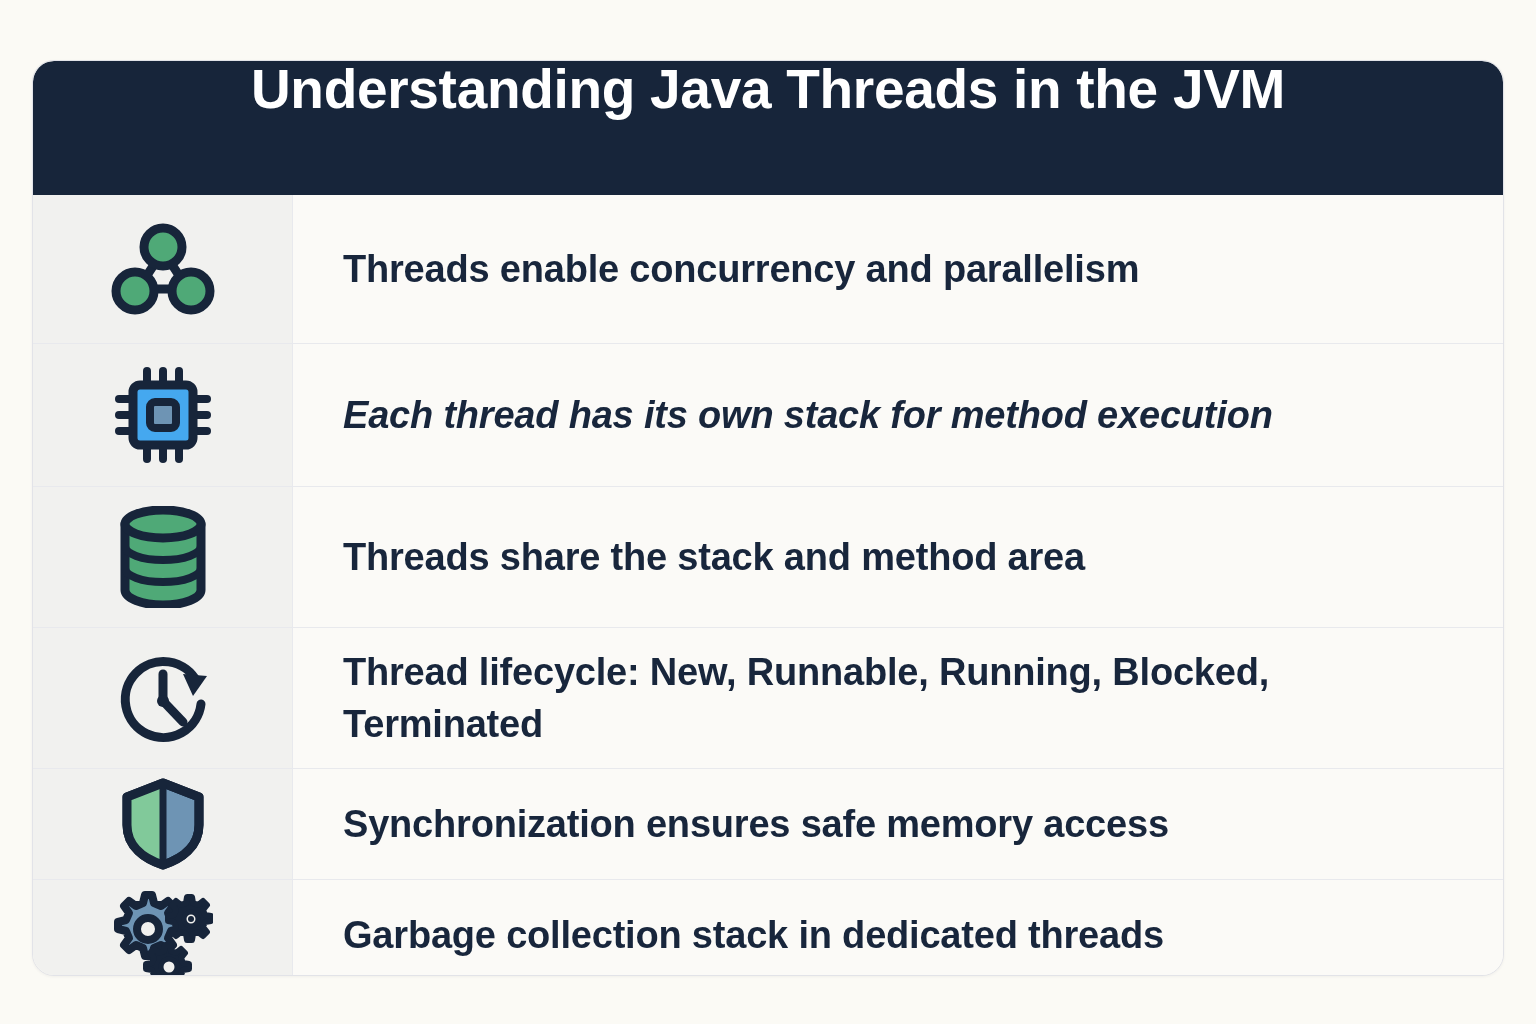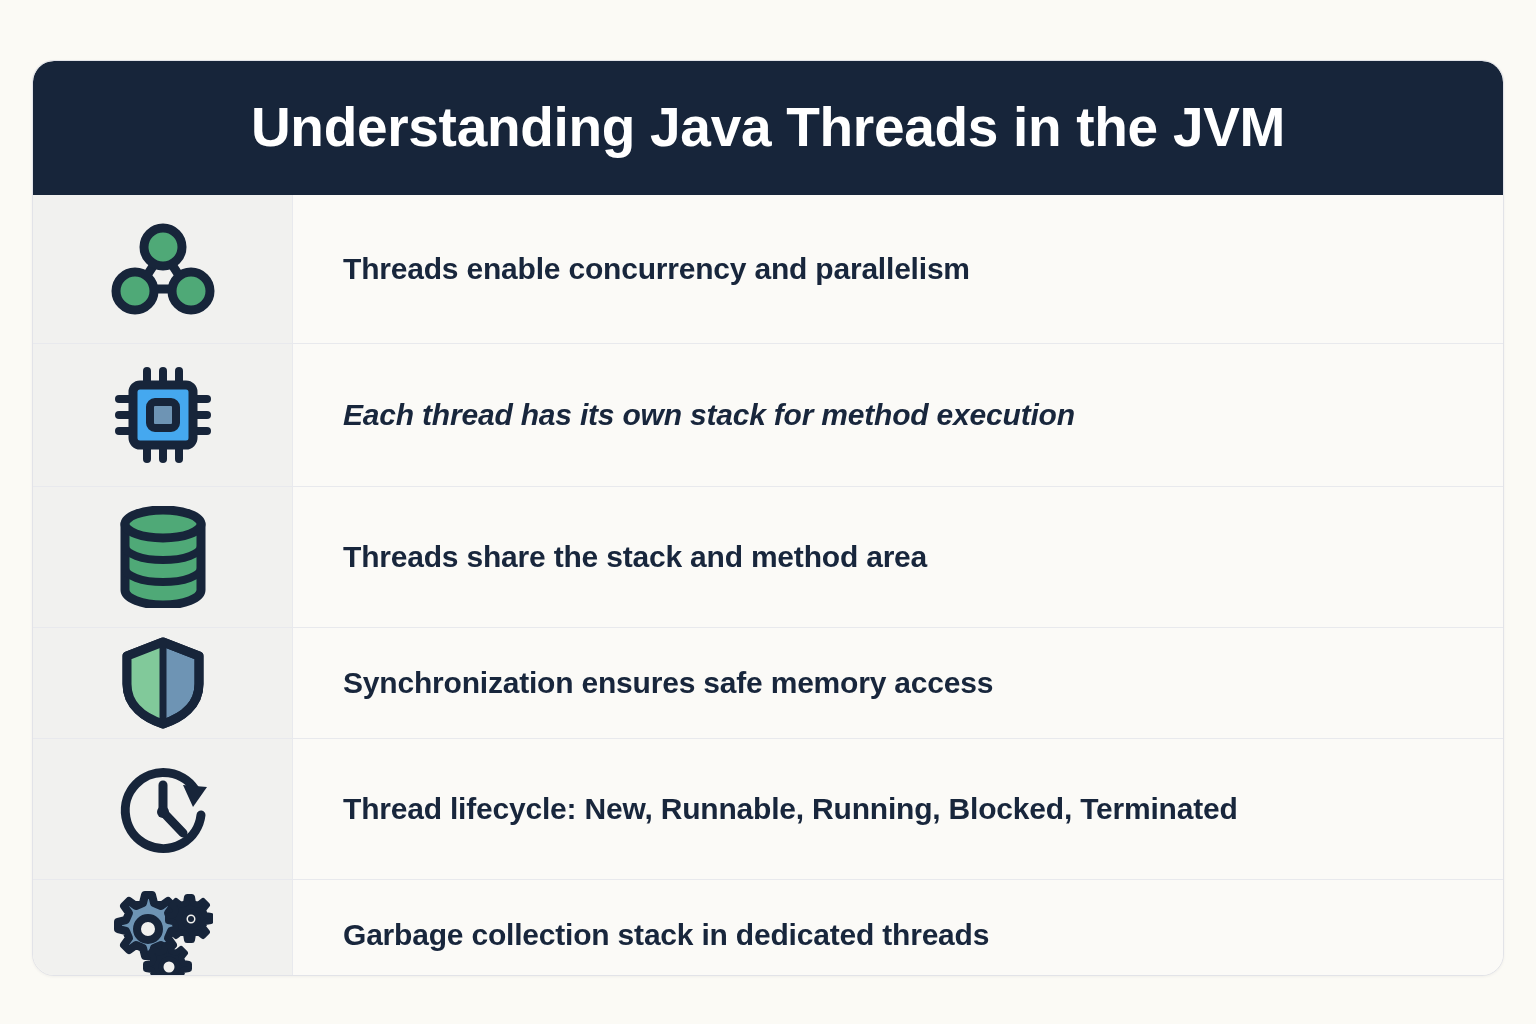--- a/index.html
+++ b/index.html
@@ -26,21 +26,21 @@
     box-sizing: border-box;
     overflow: hidden;
     border: 1px solid #e2e3e8;
     box-shadow: 0 1px 3px rgba(30,40,60,0.05);
   }
 
   .header {
     height: 134px;
     background: #17253a;
     display: flex;
-    align-items: center;
+    align-items: flex-start;
     justify-content: center;
     border-top-left-radius: 21px;
     border-top-right-radius: 21px;
   }
   .header-title {
     color: #ffffff;
     font-size: 55px;
     font-weight: bold;
     letter-spacing: -0.3px;
     line-height: 1.05;
@@ -74,21 +74,21 @@
     background: #fbfaf7;
     display: flex;
     align-items: center;
     padding-left: 50px;
     padding-right: 40px;
     box-sizing: border-box;
   }
 
   .row-text {
     color: #18263c;
-    font-size: 30px;
+    font-size: 38px;
     font-weight: bold;
     line-height: 1.38;
     letter-spacing: -0.2px;
   }
 
   
   .h-148 { height: 148px; }
   .h-142 { height: 142px; font-style: italic; }
   .h-140 { height: 140px; }
   .h-110 { height: 110px; }
@@ -161,56 +161,56 @@
             <path d="M8 40 a38 14 0 0 0 76 0" fill="none" stroke="#17253a" stroke-width="8"></path>
             <path d="M8 62 a38 14 0 0 0 76 0" fill="none" stroke="#17253a" stroke-width="8"></path>
           </svg>
         </span>
       </div>
       <div class="text-cell">
         <div class="row-text">Threads share the stack and method area</div>
       </div>
     </div>
 
-    <div class="row h-110">
-      <div class="icon-cell">
-        <span>
-          <svg class="icon-svg" width="88" height="94" viewBox="0 0 88 94">
-            <path d="M44 6 L80 20 v28 c0 22 -18 34 -36 40 C26 82 8 70 8 48 V20 z" fill="#6e94b4" stroke="#17253a" stroke-width="9" stroke-linejoin="round"></path>
-            <path d="M44 6 L8 20 v28 c0 22 18 34 36 40 z" fill="#81c99a" stroke="none"></path>
-            <path d="M44 6 L80 20 v28 c0 22 -18 34 -36 40 C26 82 8 70 8 48 V20 z" fill="none" stroke="#17253a" stroke-width="9" stroke-linejoin="round"></path>
-            <line x1="44" y1="8" x2="44" y2="88" stroke="#17253a" stroke-width="7"></line>
-          </svg>
-        </span>
-      </div>
-      <div class="text-cell">
-        <div class="row-text">Synchronization ensures safe memory access</div>
-      </div>
-    </div>
-
     <div class="row h-140">
       <div class="icon-cell">
         <span>
           <svg class="icon-svg" width="104" height="104" viewBox="0 0 104 104">
             <path d="M86 36 A38 38 0 1 0 90 58" fill="none" stroke="#17253a" stroke-width="9" stroke-linecap="round"></path>
             <polygon points="72,28 96,30 82,50" fill="#17253a"></polygon>
             <line x1="52" y1="28" x2="52" y2="55" stroke="#17253a" stroke-width="9" stroke-linecap="round"></line>
             <line x1="52" y1="55" x2="72" y2="76" stroke="#17253a" stroke-width="9" stroke-linecap="round"></line>
             <circle cx="52" cy="55" r="6" fill="#17253a"></circle>
           </svg>
         </span>
       </div>
       <div class="text-cell">
         <div class="row-text">Thread lifecycle: New, Runnable, Running, Blocked, Terminated</div>
       </div>
     </div>
 
     <div class="row h-110">
       <div class="icon-cell">
         <span>
+          <svg class="icon-svg" width="88" height="94" viewBox="0 0 88 94">
+            <path d="M44 6 L80 20 v28 c0 22 -18 34 -36 40 C26 82 8 70 8 48 V20 z" fill="#6e94b4" stroke="#17253a" stroke-width="9" stroke-linejoin="round"></path>
+            <path d="M44 6 L8 20 v28 c0 22 18 34 36 40 z" fill="#81c99a" stroke="none"></path>
+            <path d="M44 6 L80 20 v28 c0 22 -18 34 -36 40 C26 82 8 70 8 48 V20 z" fill="none" stroke="#17253a" stroke-width="9" stroke-linejoin="round"></path>
+            <line x1="44" y1="8" x2="44" y2="88" stroke="#17253a" stroke-width="7"></line>
+          </svg>
+        </span>
+      </div>
+      <div class="text-cell">
+        <div class="row-text">Synchronization ensures safe memory access</div>
+      </div>
+    </div>
+
+    <div class="row h-110">
+      <div class="icon-cell">
+        <span>
           <svg class="icon-svg" width="100" height="92" viewBox="0 0 100 92">
             <g fill="#17253a">
               <path d="M32 6 l7 0 2 8 7 3 7-5 5 5 -5 7 3 7 8 2 0 7 -8 2 -3 7 5 7 -5 5 -7-5 -7 3 -2 8 -7 0 -2-8 -7-3 -7 5 -5-5 5-7 -3-7 -8-2 0-7 8-2 3-7 -5-7 5-5 7 5 7-3 z" fill="#6e94b4" stroke="#17253a" stroke-width="8" stroke-linejoin="round"></path>
               <circle cx="35" cy="40" r="11" fill="#f1f1ef" stroke="#17253a" stroke-width="8"></circle>
             </g>
             <g>
               <path d="M74 8 l5 0 1 6 5 2 5-4 4 4 -4 5 2 5 6 1 0 5 -6 1 -2 5 4 5 -4 4 -5-4 -5 2 -1 6 -5 0 -1-6 -5-2 -5 4 -4-4 4-5 -2-5 -6-1 0-5 6-1 2-5 -4-5 4-4 5 4 5-2 z" fill="#17253a" stroke="#17253a" stroke-width="6" stroke-linejoin="round"></path>
               <circle cx="78" cy="30" r="7" fill="#f1f1ef" stroke="#17253a" stroke-width="5"></circle>
               <circle cx="78" cy="30" r="3" fill="#17253a"></circle>
             </g>

